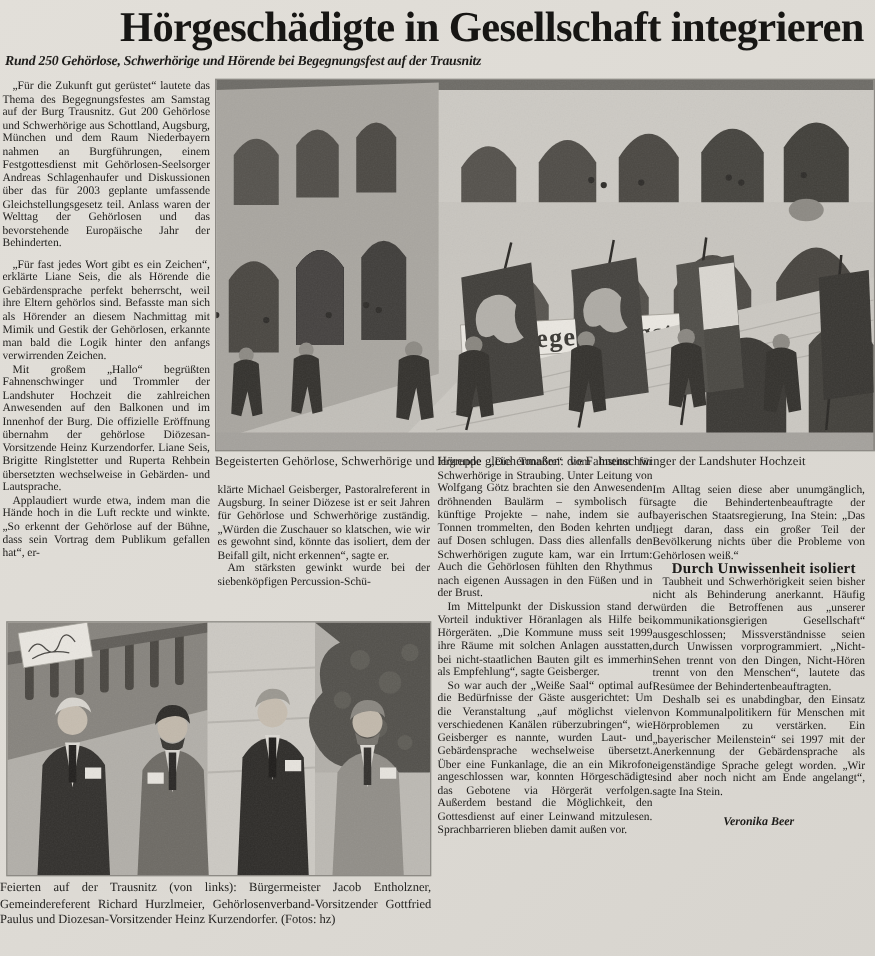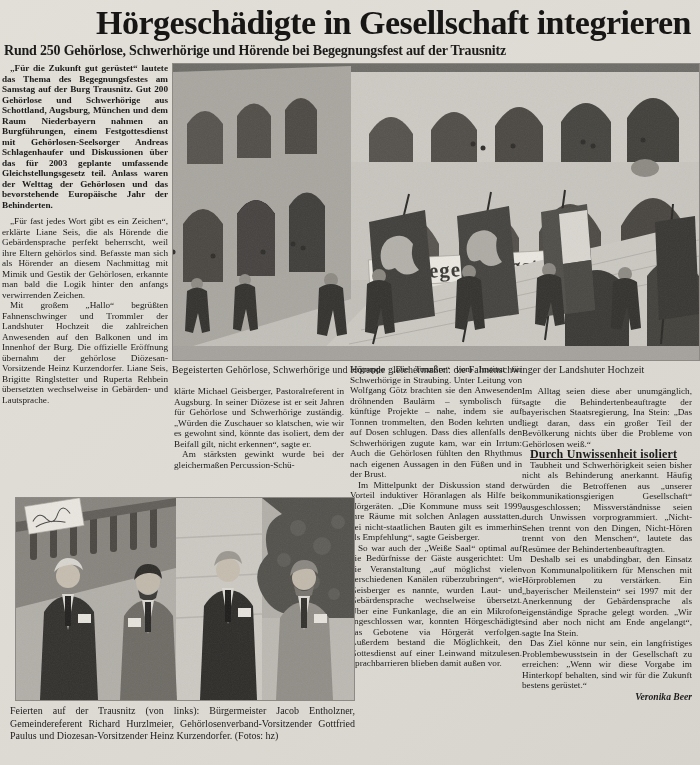--- a/index.html
+++ b/index.html
@@ -9,42 +9,42 @@
     font-family:"Liberation Serif","DejaVu Serif",serif;color:#1c1b19;
   }
   
   .headline{
     margin:1px;padding:4px 8px 0 8px;text-align:right;
     font-size:34px;font-weight:bold;letter-spacing:-0.5px;line-height:1.05;
     color:#171614;
   }
   .subheadline{
     margin:2px 0 0 2px;padding:0 2px;
-    font-size:14px;font-weight:bold;letter-spacing:-0.2px;color:#1d1c1a;
+    font-size:11px;font-weight:bold;letter-spacing:-0.2px;color:#1d1c1a;font-style:italic;
   }
   
   .col{position:absolute;overflow:hidden;text-align:justify;
        font-size:9.2px;line-height:10.5px;hyphens:auto;-webkit-hyphens:auto;}
   .col p{margin:0;text-indent:8px;}
   .col p.noindent{text-indent:0;}
-  .col p.lead{font-weight:bold;margin-bottom:6px;}
+  .col p.lead{font-weight:normal;margin-bottom:6px;}
   .col1{left:2px;  top:63px;  width:166px;height:434px;}
   .col2{left:174px;top:386px; width:170px;height:112px;}
   .col3{left:350px;top:364px; width:172px;height:378px;}
   .col4{left:522px;top:386px; width:170px;height:378px;}
   .crosshead{
-    margin:9px 0 7px 0;font-weight:bold;font-size:12px;
-    letter-spacing:0.2px;text-indent:0;text-decoration:underline;
-  }
-  .byline{text-align:right;font-style:italic;font-weight:bold;font-size:9.6px;margin-top:1px;}
+    margin:9px 0 7px 0;text-align:center;font-weight:bold;font-size:12px;
+    letter-spacing:0.2px;text-indent:0;
+  }
+  .byline{text-align:center;font-style:italic;font-weight:bold;font-size:9.6px;margin-top:15px;}
   
   figure{margin:0;padding:0;position:absolute;}
   .photo-frame{display:block;border:1px solid #8d8a85;background:#b5b2ac;}
   .fig-courtyard{left:172px;top:63px;}
-  .fig-group{left:15px;top:497px;}
+  .fig-group{left:5px;top:497px;}
   figcaption{
     font-size:10px;line-height:12.5px;color:#232220;text-align:justify;
   }
   .fig-courtyard figcaption{margin-top:3px;letter-spacing:0.1px;}
   .fig-group figcaption{margin:4px 0 0 -5px;width:345px;}
   svg text{font-family:"Liberation Serif","DejaVu Serif",serif;}
 </style>
 </head>
 <body>
 
@@ -52,20 +52,21 @@
 
   <header>
     <h1 class="headline">Hörgeschädigte in Gesellschaft integrieren</h1>
     <h2 class="subheadline">Rund 250 Gehörlose, Schwerhörige und Hörende bei Begegnungsfest auf der Trausnitz</h2>
   </header>
 
   <div class="col col1">
     <p class="lead">„Für die Zukunft gut gerüstet“ lautete das Thema des Begegnungsfestes am Samstag auf der Burg Trausnitz. Gut 200 Gehörlose und Schwerhörige aus Schottland, Augsburg, München und dem Raum Niederbayern nahmen an Burgführungen, einem Festgottesdienst mit Gehörlosen-Seelsorger Andreas Schlagenhaufer und Diskussionen über das für 2003 geplante umfassende Gleichstellungsgesetz teil. Anlass waren der Welttag der Gehörlosen und das bevorstehende Europäische Jahr der Behinderten.</p>
     <p>„Für fast jedes Wort gibt es ein Zeichen“, erklärte Liane Seis, die als Hörende die Gebärdensprache perfekt beherrscht, weil ihre Eltern gehörlos sind. Befasste man sich als Hörender an diesem Nachmittag mit Mimik und Gestik der Gehörlosen, erkannte man bald die Logik hinter den anfangs verwirrenden Zeichen.</p>
     <p>Mit großem „Hallo“ begrüßten Fahnenschwinger und Trommler der Landshuter Hochzeit die zahlreichen Anwesenden auf den Balkonen und im Innenhof der Burg. Die offizielle Eröffnung übernahm der gehörlose Diözesan-Vorsitzende Heinz Kurzendorfer. Liane Seis, Brigitte Ringlstetter und Ruperta Rehbein übersetzten wechselweise in Gebärden- und Lautsprache.</p>
+    <p>Applaudiert wurde etwa, indem man die Hände hoch in die Luft reckte und winkte. „So erkennt der Gehörlose auf der Bühne, dass sein Vortrag dem Publikum gefallen hat“, er-</p>
   </div>
 
   <figure class="fig-courtyard">
     <svg class="photo-frame" width="526" height="296" viewBox="0 0 526 296">
       <defs>
         <filter id="grain" x="0" y="0" width="100%" height="100%">
           <feTurbulence type="fractalNoise" baseFrequency="0.9" numOctaves="2" result="n"></feTurbulence>
           <feColorMatrix in="n" type="saturate" values="0"></feColorMatrix>
           <feComponentTransfer>
               <feFuncA type="linear" slope="0.18"></feFuncA>
@@ -180,35 +181,34 @@
             <path d="M14,227 q10,-7 20,0 l3,40 -8,2 -4,-20 -5,20 -8,-2 Z"></path>
         </g>
       </g>
       <rect width="526" height="296" filter="url(#grain)" opacity="0.5"></rect>
     </svg>
     <figcaption>Begeisterten Gehörlose, Schwerhörige und Hörende gleichermaßen: die Fahnenschwinger der Landshuter Hochzeit</figcaption>
   </figure>
 
   <div class="col col2">
     <p class="noindent">klärte Michael Geisberger, Pastoralreferent in Augsburg. In seiner Diözese ist er seit Jahren für Gehörlose und Schwerhörige zuständig. „Würden die Zuschauer so klatschen, wie wir es gewohnt sind, könnte das isoliert, dem der Beifall gilt, nicht erkennen“, sagte er.</p>
-    <p>Am stärksten gewinkt wurde bei der gleichermaßen Percussion-Schü-</p>
+    <p>Am stärksten gewinkt wurde bei der siebenköpfigen Percussion-Schü-</p>
   </div>
 
   <div class="col col3">
     <p class="noindent">lergruppe „Die Tonnöre“ vom Institut für Schwerhörige in Straubing. Unter Leitung von Wolfgang Götz brachten sie den Anwesenden dröhnenden Baulärm – symbolisch für künftige Projekte – nahe, indem sie auf Tonnen trommelten, den Boden kehrten und auf Dosen schlugen. Dass dies allenfalls den Schwerhörigen zugute kam, war ein Irrtum: Auch die Gehörlosen fühlten den Rhythmus nach eigenen Aussagen in den Füßen und in der Brust.</p>
     <p>Im Mittelpunkt der Diskussion stand der Vorteil induktiver Höranlagen als Hilfe bei Hörgeräten. „Die Kommune muss seit 1999 ihre Räume mit solchen Anlagen ausstatten, bei nicht-staatlichen Bauten gilt es immerhin als Empfehlung“, sagte Geisberger.</p>
     <p>So war auch der „Weiße Saal“ optimal auf die Bedürfnisse der Gäste ausgerichtet: Um die Veranstaltung „auf möglichst vielen verschiedenen Kanälen rüberzubringen“, wie Geisberger es nannte, wurden Laut- und Gebärdensprache wechselweise übersetzt. Über eine Funkanlage, die an ein Mikrofon angeschlossen war, konnten Hörgeschädigte das Gebotene via Hörgerät verfolgen. Außerdem bestand die Möglichkeit, den Gottesdienst auf einer Leinwand mitzulesen. Sprachbarrieren blieben damit außen vor.</p>
   </div>
 
   <div class="col col4">
     <p class="noindent">Im Alltag seien diese aber unumgänglich, sagte die Behindertenbeauftragte der bayerischen Staatsregierung, Ina Stein: „Das liegt daran, dass ein großer Teil der Bevölkerung nichts über die Probleme von Gehörlosen weiß.“</p>
     <p class="crosshead">Durch Unwissenheit isoliert</p>
     <p>Taubheit und Schwerhörigkeit seien bisher nicht als Behinderung anerkannt. Häufig würden die Betroffenen aus „unserer kommunikationsgierigen Gesellschaft“ ausgeschlossen; Missverständnisse seien durch Unwissen vorprogrammiert. „Nicht-Sehen trennt von den Dingen, Nicht-Hören trennt von den Menschen“, lautete das Resümee der Behindertenbeauftragten.</p>
     <p>Deshalb sei es unabdingbar, den Einsatz von Kommunalpolitikern für Menschen mit Hörproblemen zu verstärken. Ein „bayerischer Meilenstein“ sei 1997 mit der Anerkennung der Gebärdensprache als eigenständige Sprache gelegt worden. „Wir sind aber noch nicht am Ende angelangt“, sagte Ina Stein.</p>
-    <p>Das Ziel könne nur sein, ein langfristiges Problembewusstsein in der Gesellschaft zu erreichen: „Wenn wir diese Vorgabe im Hinterkopf behalten, sind wir für die Zukunft bestens gerüstet.“</p>
     <div class="byline">Veronika Beer</div>
   </div>
 
   <figure class="fig-group">
     <svg class="photo-frame" width="338" height="202" viewBox="0 0 338 202">
 
       <rect x="0" y="0" width="338" height="202" fill="#b2afa9"></rect>
 
       <polygon points="0,0 160,0 160,70 0,110" fill="#87847e"></polygon>
       <g fill="#4a4742">

